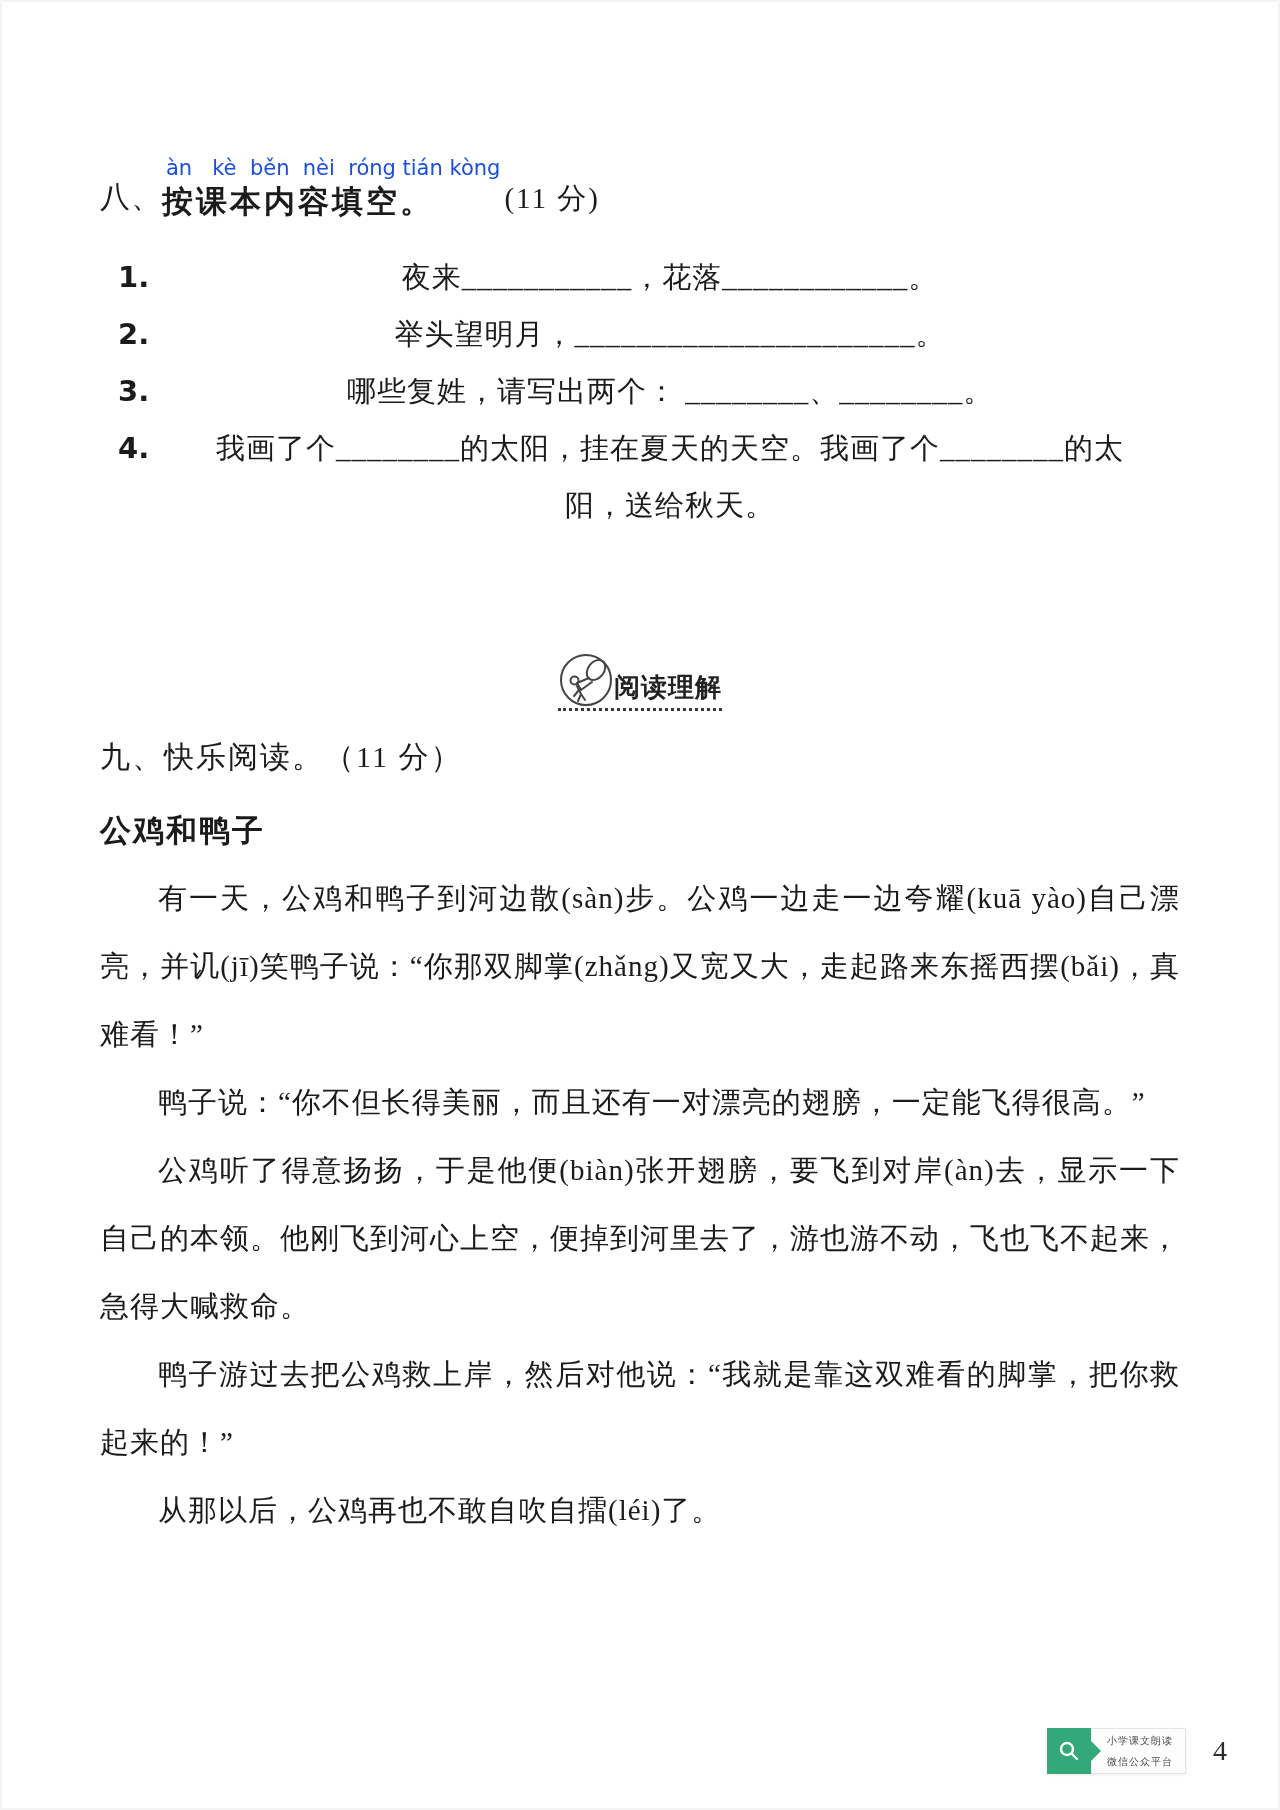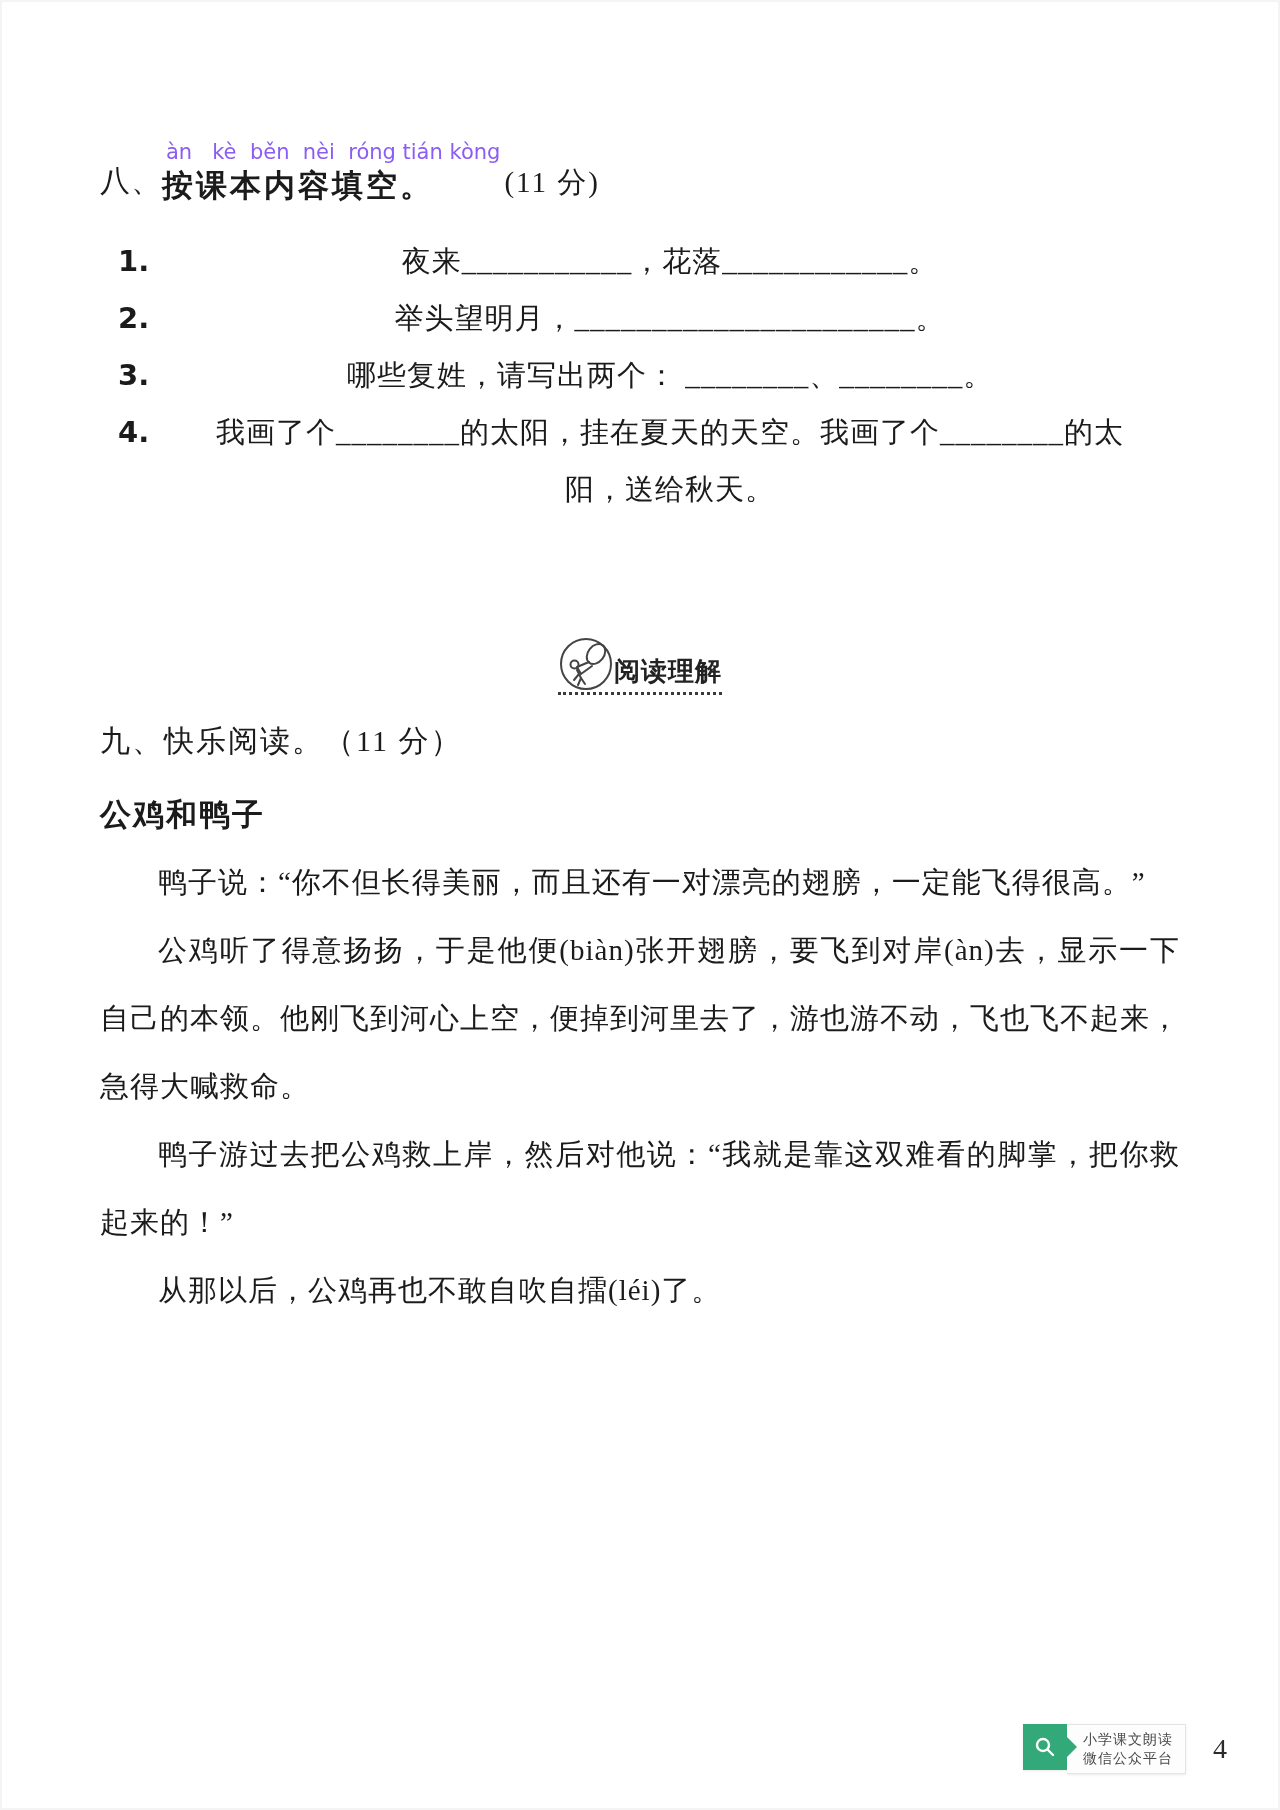--- a/index.html
+++ b/index.html
@@ -12,22 +12,22 @@
     overflow:hidden;
   }
   .page { position:absolute; inset:0; box-shadow: inset 0 0 0 2px #f4f4f4; }
   .content { padding:140px 100px 0 100px; }
 
   
   .sec-header { display:flex; align-items:flex-end; }
   .sec-num { font-size:30px; padding-bottom:5px; letter-spacing:1px; }
   .pinyin {
     font-family:"DejaVu Sans","Liberation Sans",sans-serif;
-    font-size:21px; color:#8b5cf6; white-space:pre;
-    margin:0 0 1px 4px;
+    font-size:21px; color:#1d4ed8; white-space:pre;
+    margin:16px 0 1px 4px;
   }
   .sec-title {
     font-family:"DejaVu Sans","Liberation Sans",sans-serif;
     font-weight:bold; font-size:31px; letter-spacing:3px;
   }
   .sec-points { font-size:29px; padding-bottom:4px; margin-left:4px; letter-spacing:2px; }
 
   
   .items { margin-top:26px; }
   .item { display:flex; font-size:29px; line-height:57px; }
@@ -77,23 +77,23 @@
   }
   .badge-green::after {
     content:""; position:absolute; left:44px; top:50%;
     transform:translateY(-50%);
     border-top:10px solid transparent; border-bottom:10px solid transparent;
     border-left:10px solid var(--badge-green,#33a878);
   }
   .badge-label {
     background:#fdfdfd; border:1px solid #e4e4e4; border-left:none;
     padding:5px 12px 5px 16px;
-    font-family:Liberation Sans, sans-serif;
-    font-size:14px; line-height:1.35; color:#4a4a4a; letter-spacing:1px;
-    display:flex; flex-direction:column; justify-content:flex-start;
+    font-family:Liberation Serif, serif;
+    font-size:10px; line-height:1.35; color:#4a4a4a; letter-spacing:1px;
+    display:flex; flex-direction:column; justify-content:space-between;
   }
   .page-number { font-size:28px; color:#2b2b2b; margin-left:22px; width:24px; text-align:center; }
 
   svg .ln { fill:none; stroke:#444; stroke-width:2; stroke-linecap:round; stroke-linejoin:round; }
 </style>
 </head>
 <body>
 
 <div class="page">
   <div class="content">
@@ -155,20 +155,21 @@
       </div>
     </div>
 
     <div class="sec9">
       <span>九、</span><span>快乐阅读。</span><span>（11 分）</span>
     </div>
 
     <div class="story-title">公鸡和鸭子</div>
 
     <div class="story">
+      <p>有一天，公鸡和鸭子到河边散(sàn)步。公鸡一边走一边夸耀(kuā  yào)自己漂亮，并讥(jī)笑鸭子说：“你那双脚掌(zhǎng)又宽又大，走起路来东摇西摆(bǎi)，真难看！”</p>
       <p>鸭子说：“你不但长得美丽，而且还有一对漂亮的翅膀，一定能飞得很高。”</p>
       <p>公鸡听了得意扬扬，于是他便(biàn)张开翅膀，要飞到对岸(àn)去，显示一下自己的本领。他刚飞到河心上空，便掉到河里去了，游也游不动，飞也飞不起来，急得大喊救命。</p>
       <p>鸭子游过去把公鸡救上岸，然后对他说：“我就是靠这双难看的脚掌，把你救起来的！”</p>
       <p>从那以后，公鸡再也不敢自吹自擂(léi)了。</p>
     </div>
 
   </div>
 
   <div class="footer">
     <div class="badge">

